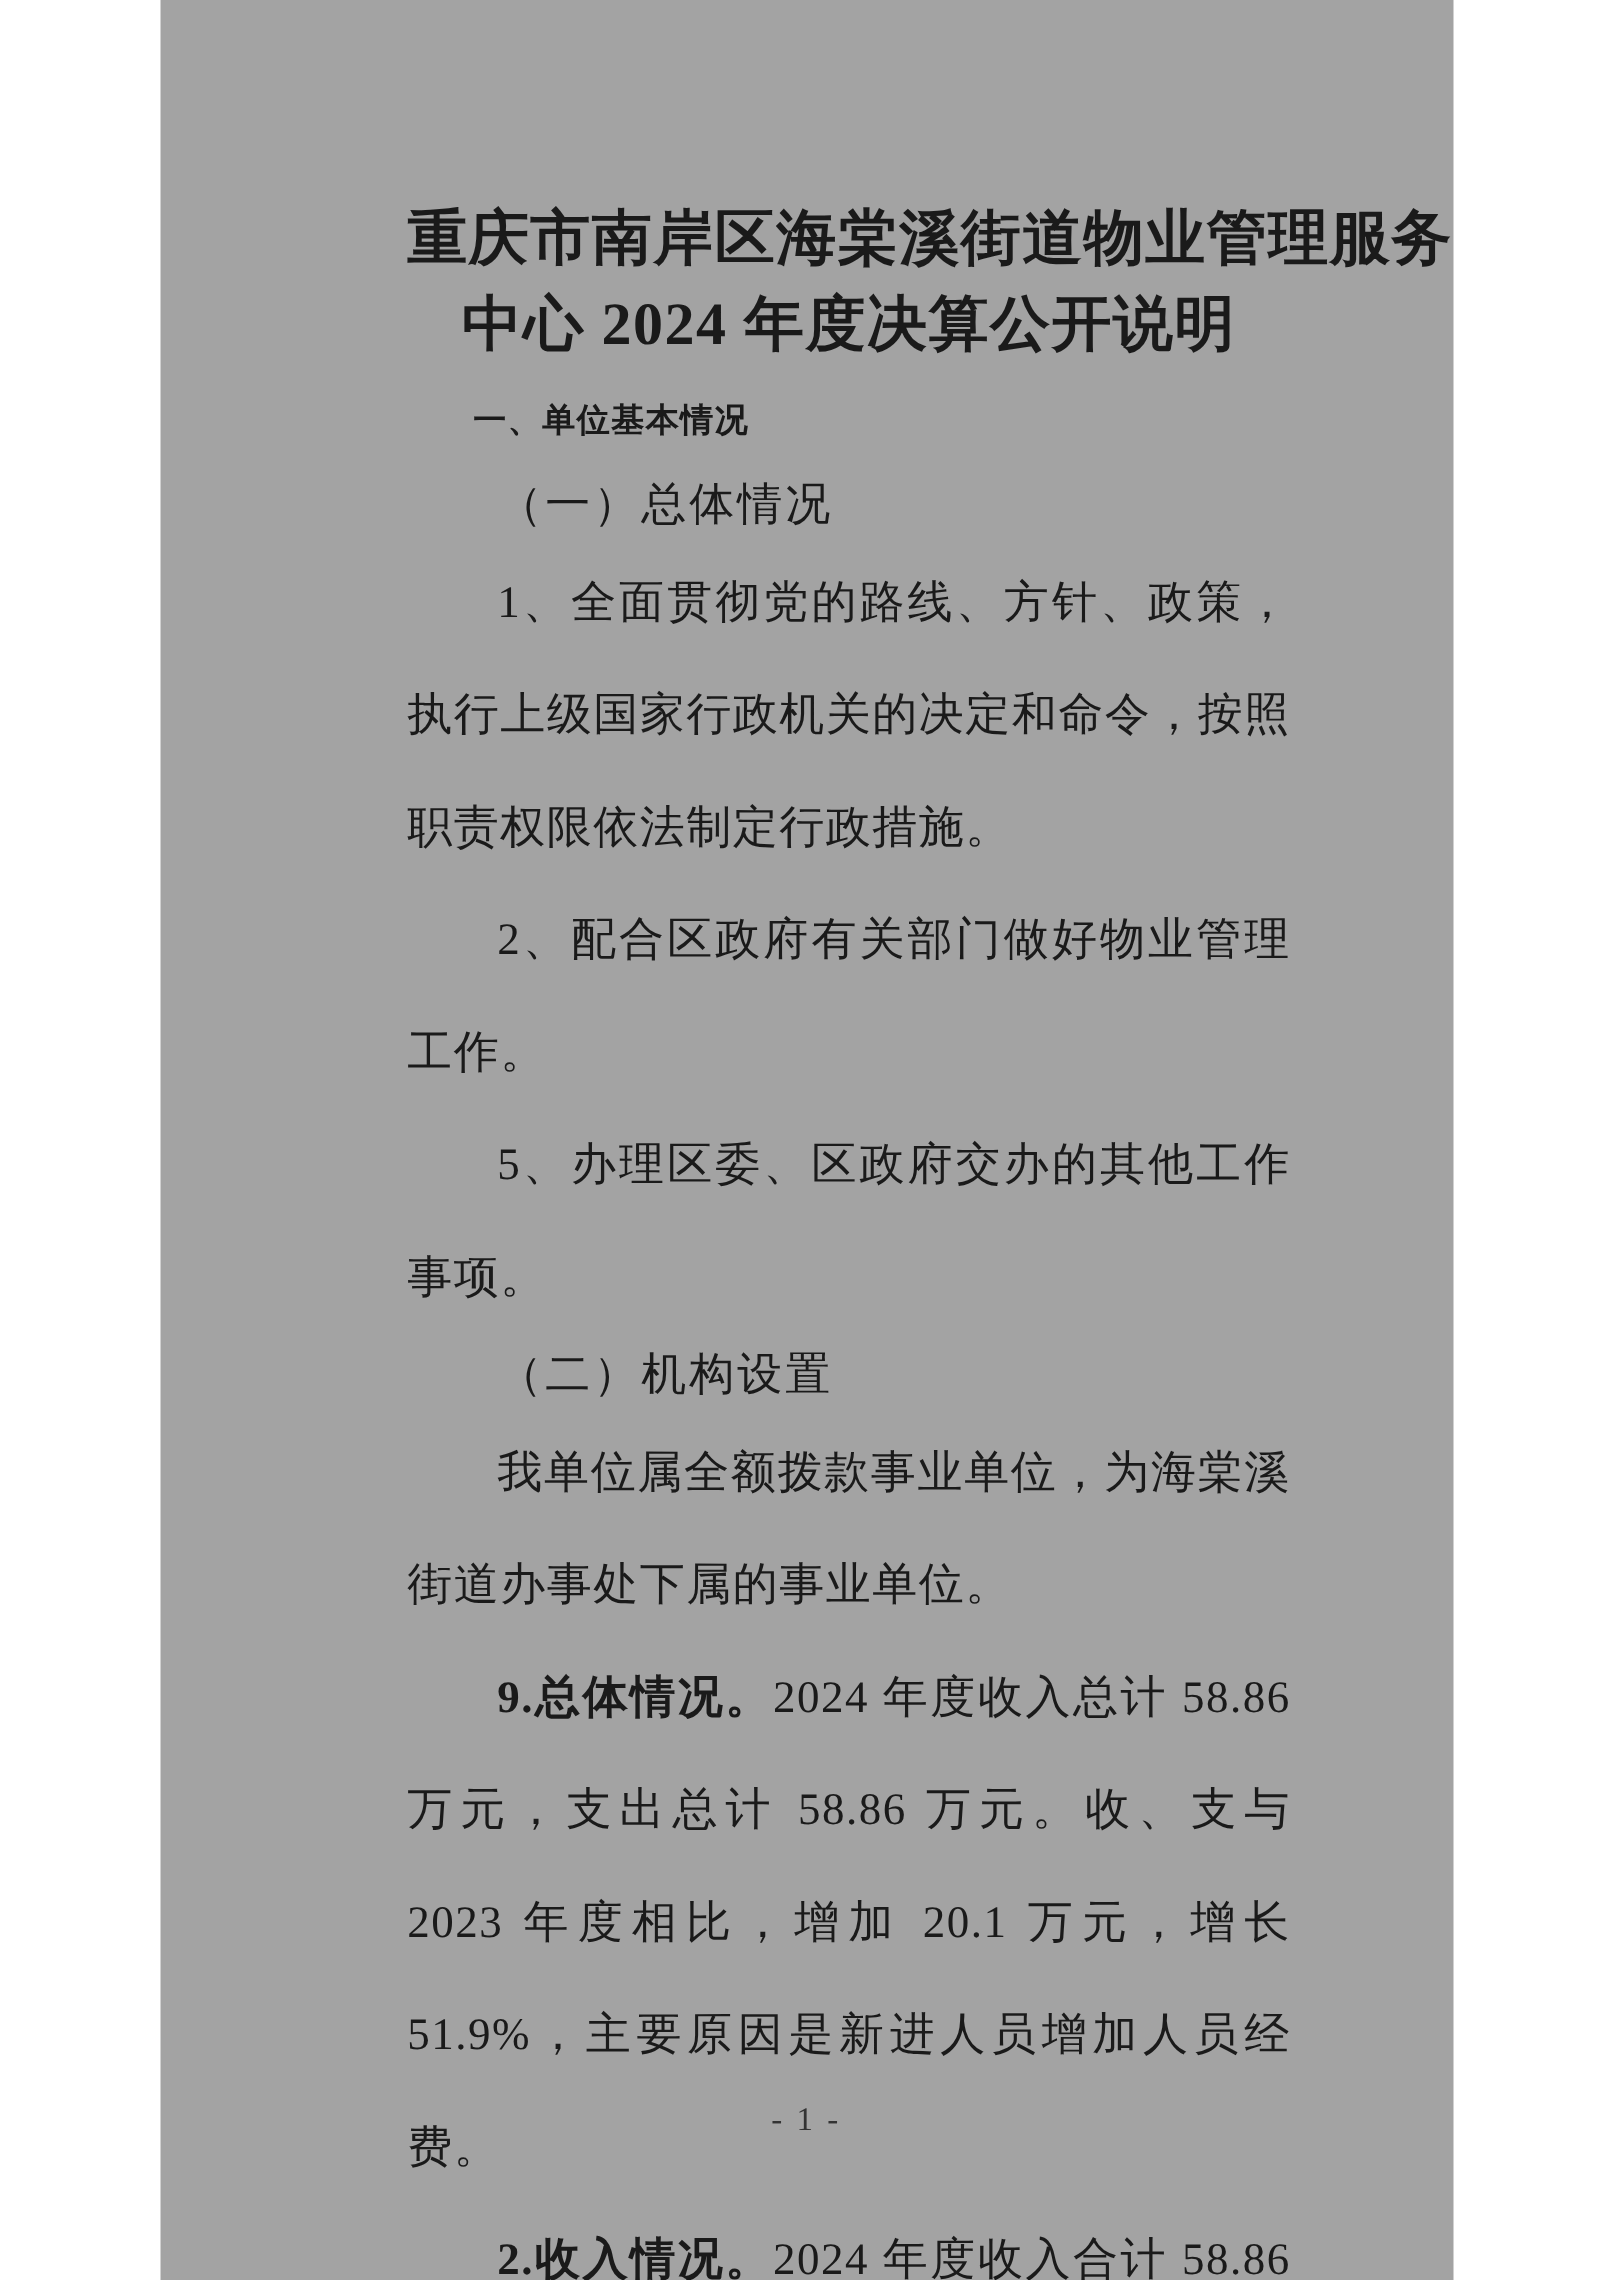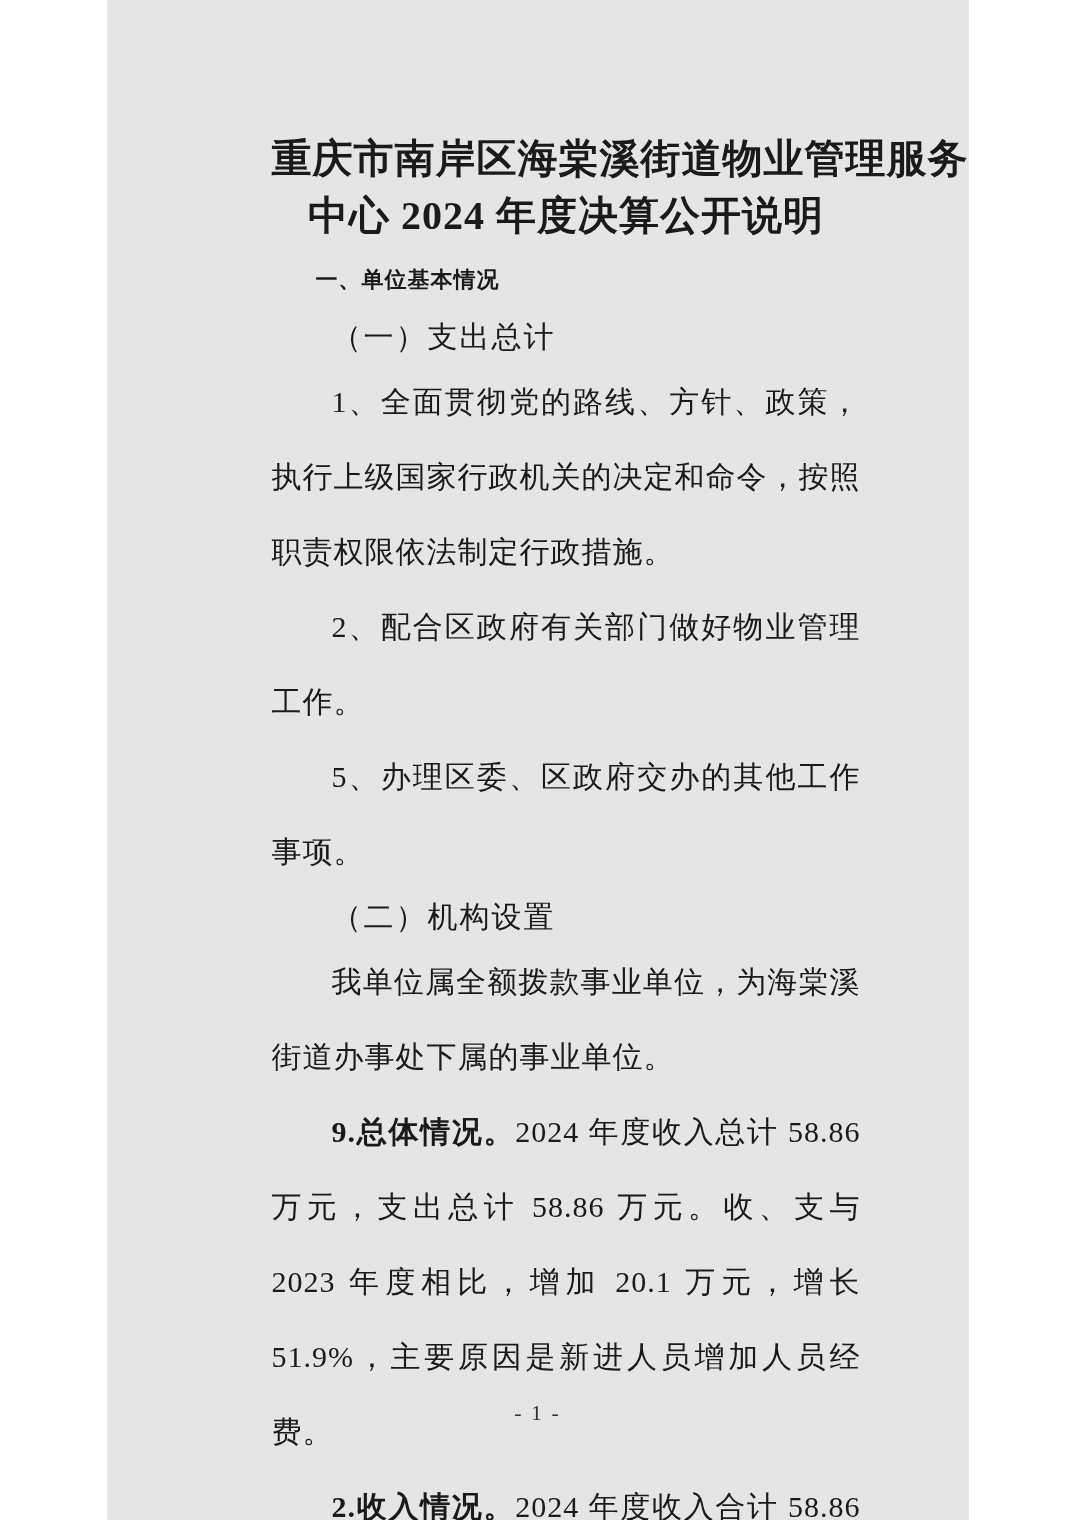--- a/index.html
+++ b/index.html
@@ -5,21 +5,21 @@
   html, body {
     margin: 0;
     padding: 0;
     background: #ffffff;
   }
   .page {
     position: relative;
     width: 862px;
     height: 1520px;
     margin: 0 auto;
-    background: #e5e5e5;
+    background: #a3a3a3;
     color: #1a1a1a;
     overflow: hidden;
     box-sizing: border-box;
     padding: 130px 108px 0 165px;
   }
   .doc-title {
     font-family: "Liberation Serif", serif;
     font-weight: bold;
     font-size: 40px;
     line-height: 57px;
@@ -81,21 +81,21 @@
 
   <div class="doc-title">
     <div class="title-line">重庆市南岸区海棠溪街道物业管理服务</div>
     <div class="title-line">中心 2024 年度决算公开说明</div>
   </div>
 
   <div class="content">
 
     <p class="h-section">一、单位基本情况</p>
 
-    <p class="sub-heading">（一）支出总计</p>
+    <p class="sub-heading">（一）总体情况</p>
 
     <p class="para">1、全面贯彻党的路线、方针、政策，执行上级国家行政机关的决定和命令，按照职责权限依法制定行政措施。</p>
 
     <p class="para">2、配合区政府有关部门做好物业管理工作。</p>
 
     <p class="para">5、办理区委、区政府交办的其他工作事项。</p>
 
     <p class="sub-heading">（二）机构设置</p>
 
     <p class="para">我单位属全额拨款事业单位，为海棠溪街道办事处下属的事业单位。</p>

